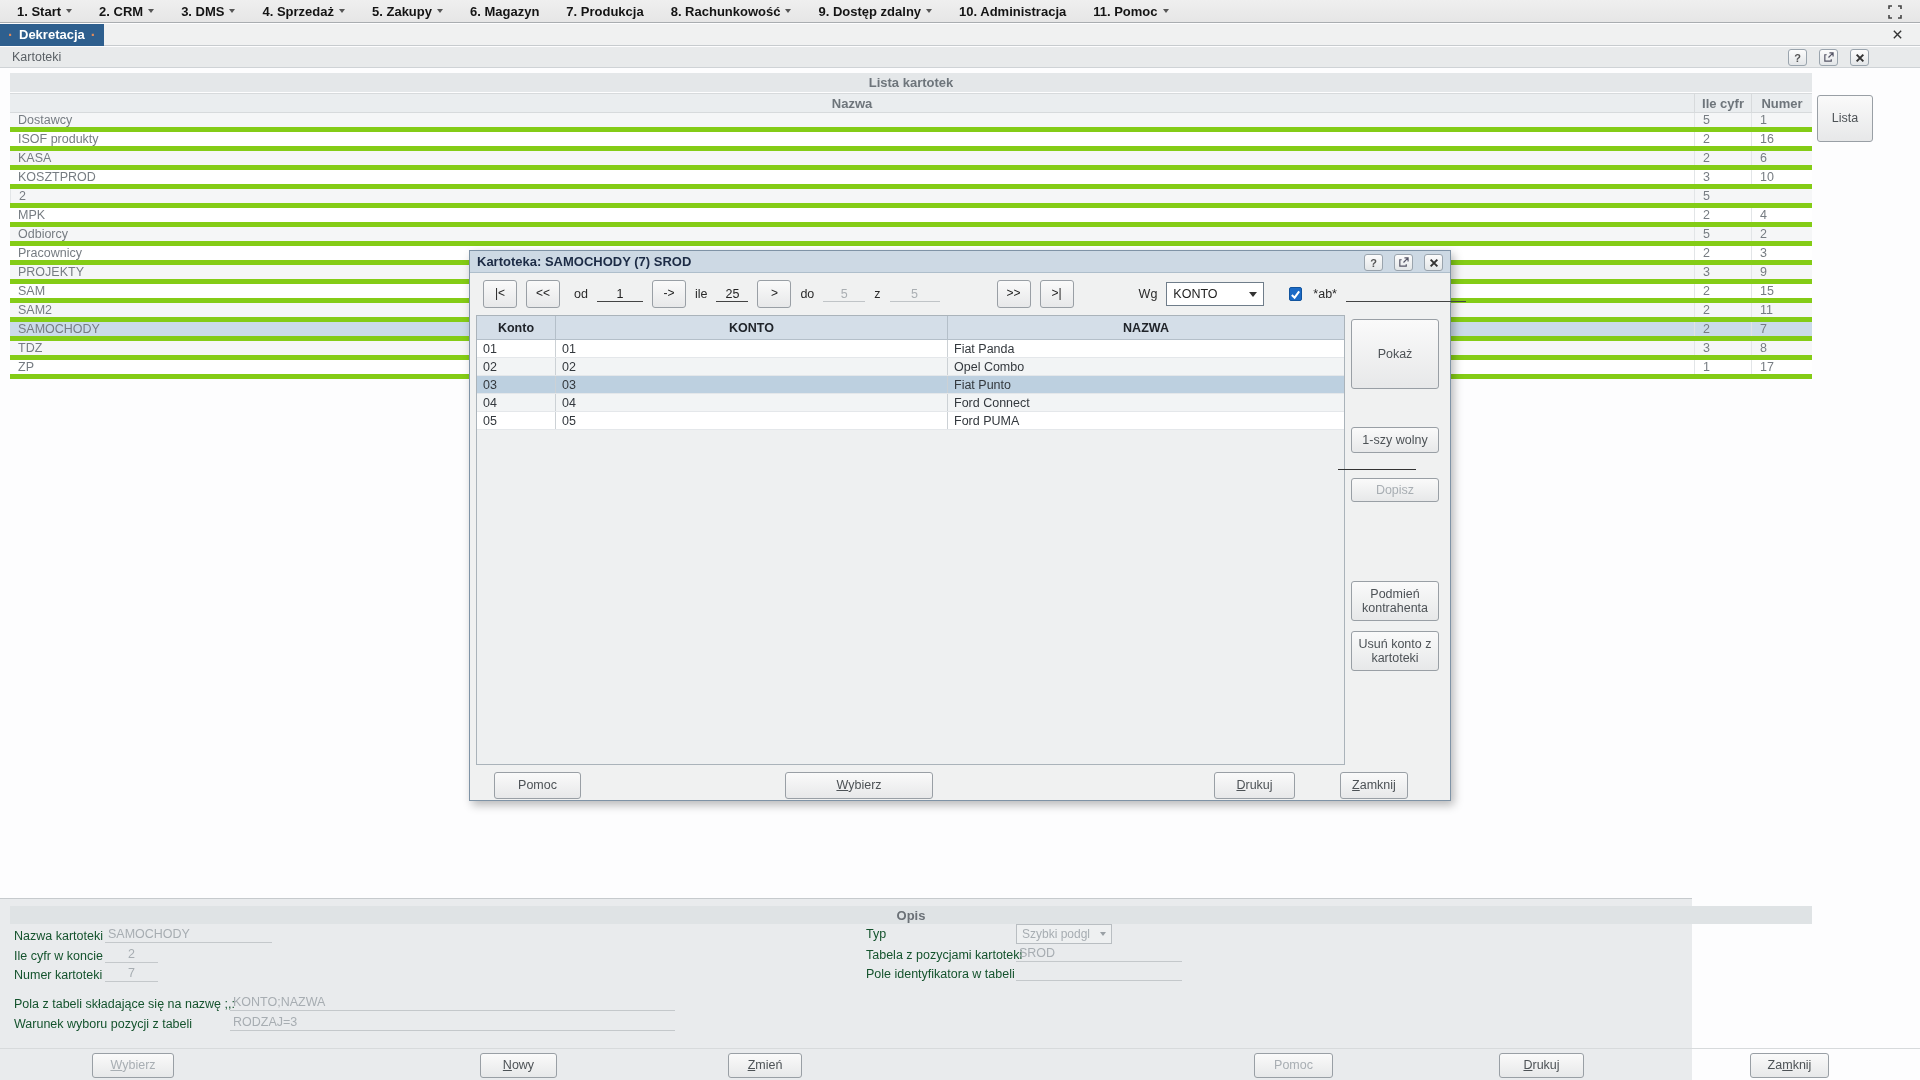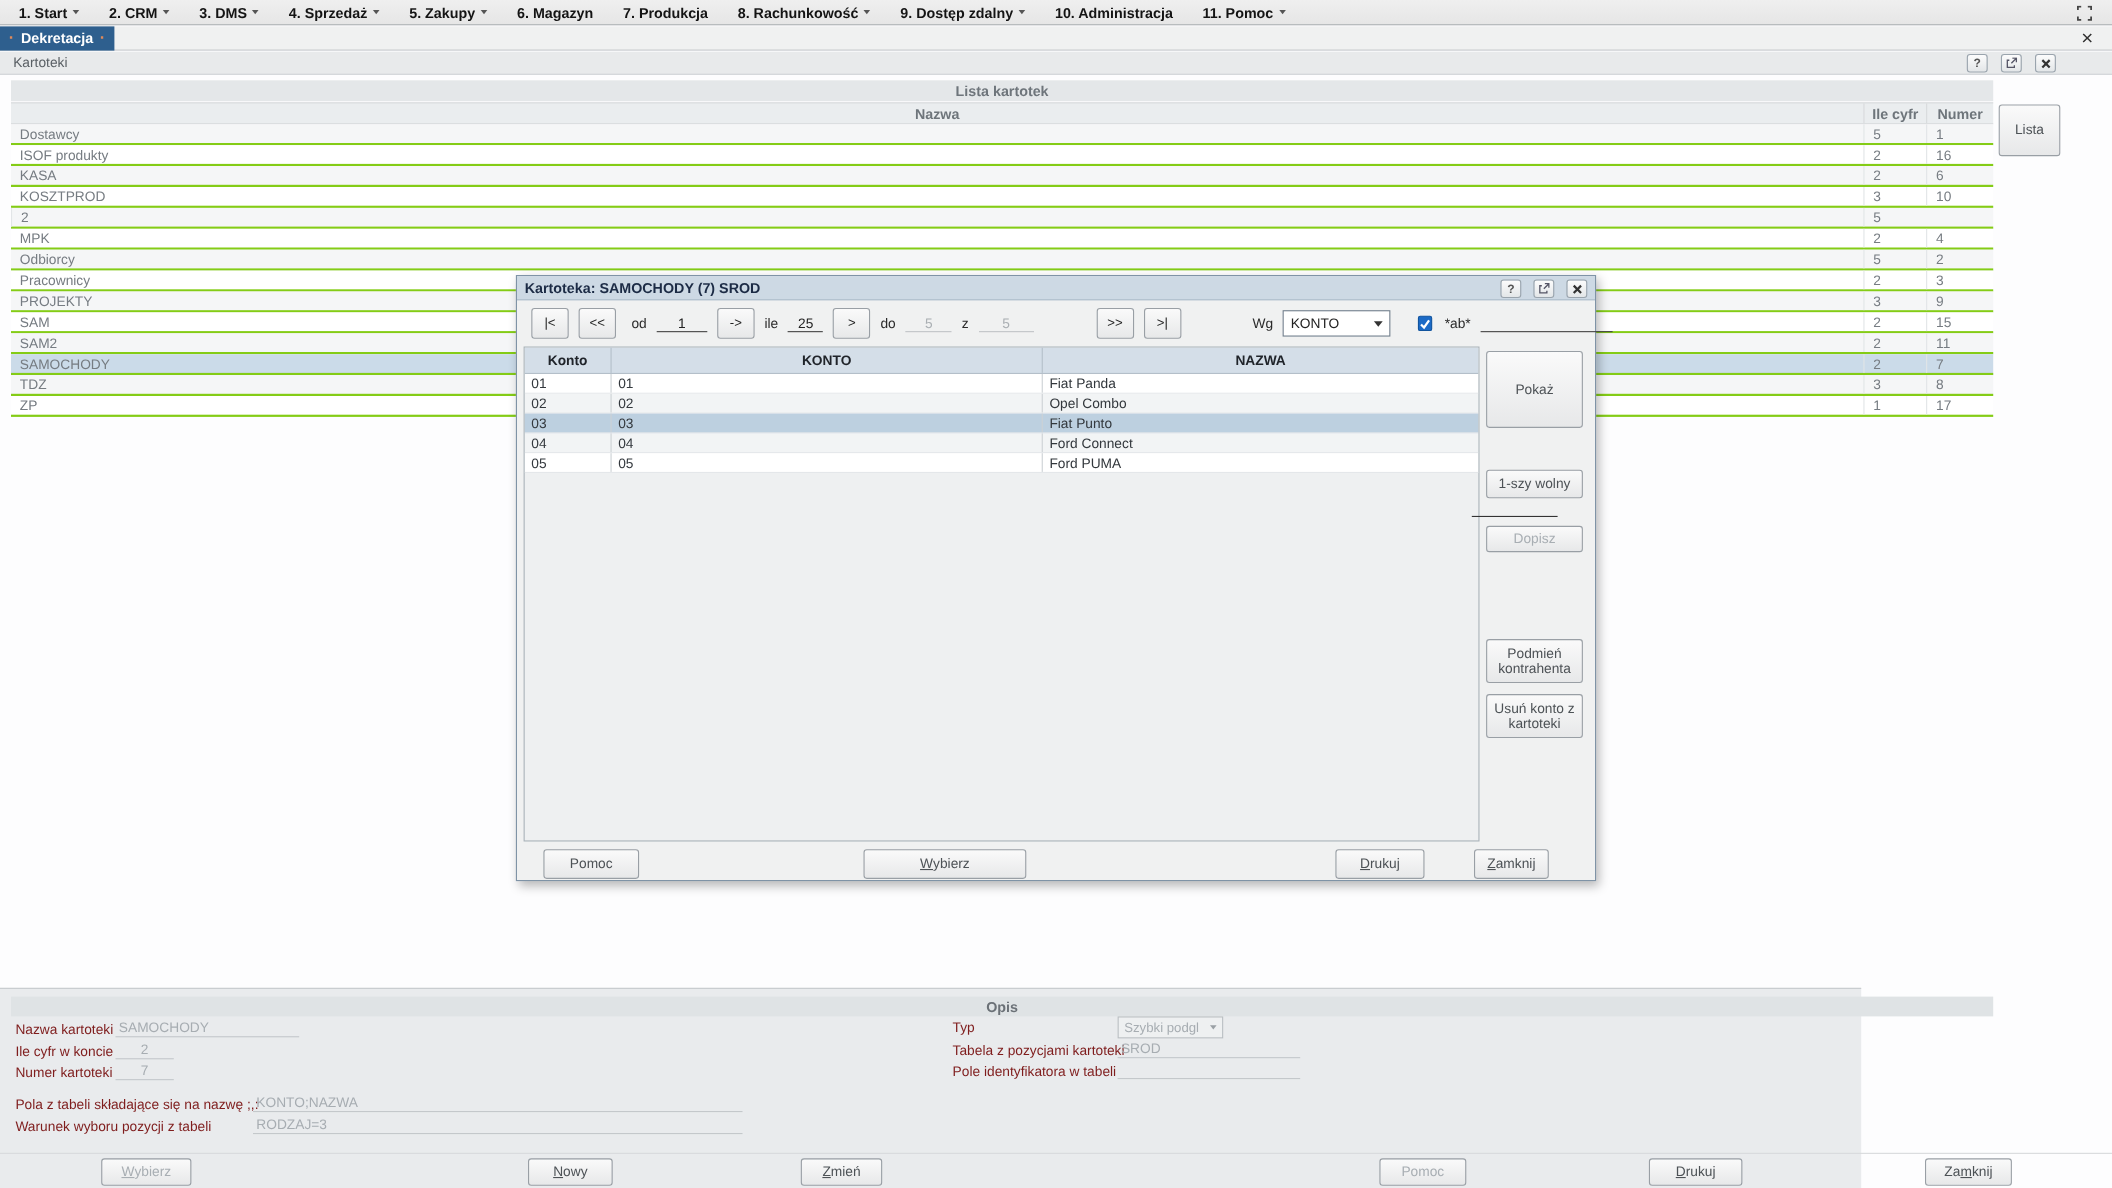--- a/index.html
+++ b/index.html
@@ -39,42 +39,42 @@
   
   .list-header { position:absolute; left:10px; top:73px; width:1802px; height:19px;
     background:#e4e7e9; display:flex; align-items:center; justify-content:center;
     font-size:13px; font-weight:bold; color:#6e757b; }
   .main-table { position:absolute; left:10px; top:93px; width:1802px; }
   .mt-head, .trow { display:grid; grid-template-columns:1fr 57px 61px; }
   .mt-head { height:20px; background:#eaedef; border-top:1px solid #d7dadc; border-bottom:1px solid #d7dadc; }
   .mt-head .cell { font-size:13px; font-weight:bold; color:#6e757b; display:flex; align-items:center; }
   .mt-head .cell.c1 { justify-content:center; }
   .mt-head .cell.c2, .mt-head .cell.c3 { border-left:1px solid #d7dadc; justify-content:center; }
-  .trow { height:19px; border-bottom:2px solid #84cc16; background:#fff; }
+  .trow { height:19px; border-bottom:5px solid #84cc16; background:#fff; }
   .trow:nth-child(odd) { background:#f5f6f7; }
   .trow.sel { background:#cbdbe9; }
   .trow .cell { font-size:12.5px; color:#767c82; display:flex; align-items:center; padding-left:8px; overflow:hidden; white-space:nowrap; }
   .trow .cell.c2, .trow .cell.c3 { border-left:1px solid #e2e5e7; }
   .lista-btn { position:absolute; left:1817px; top:95px; width:56px; height:47px; }
 
   
   .btn { border:1px solid #999fa5; border-radius:3px; background:linear-gradient(#fafafa,#e7e8e9);
     font-family:"Liberation Sans",sans-serif; font-size:12.5px; color:#4d5256; cursor:pointer;
     display:inline-flex; align-items:center; justify-content:center; line-height:1.15;text-align:center; }
   .btn.disabled { color:#a8aeb3; }
   .hk { text-decoration:underline; }
 
   
   .bottom { position:absolute; left:0; top:898px; width:1692px; height:182px;
     background:#e9ebed; border-top:1px solid #c6cacd; }
   .opis-header { position:absolute; left:10px; top:7px; width:1802px; height:18px;
     background:#dfe3e5; display:flex; align-items:center; justify-content:center;
     font-size:13px; font-weight:bold; color:#6b7177; }
   .field { position:absolute; display:flex; align-items:flex-end; }
-  .flabel { font-size:12.5px; color:#7f1d1d; white-space:nowrap; }
+  .flabel { font-size:12.5px; color:#14532d; white-space:nowrap; }
   .fvalue { font-size:12.5px; color:#a7adb2; border-bottom:1px solid #c4c8cb; white-space:nowrap; padding:0 3px 1px 3px; }
   .fake-select { height:20px; border:1px solid #b9bec2; background:#eef0f1; color:#a7adb2;
     font-size:12px; display:inline-flex; align-items:center; justify-content:space-between; padding:0 5px; }
   .fake-select .caret { border-top-color:#9aa0a5; margin-left:8px; }
   .footer-line { position:absolute; left:0; top:149px; width:1920px; border-top:1px solid #d7dadc; }
   .fbtn { position:absolute; top:154px; height:25px; }
   .fb1 { left:92px;  width:82px; }
   .fb2 { left:480px; width:77px; }
   .fb3 { left:728px; width:74px; }
   .fb4 { left:1254px;width:79px; }

